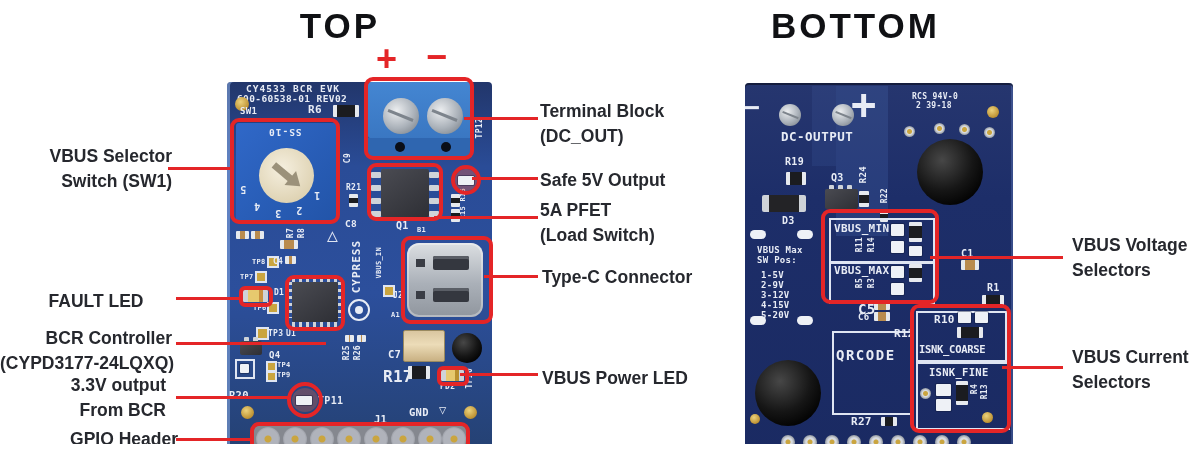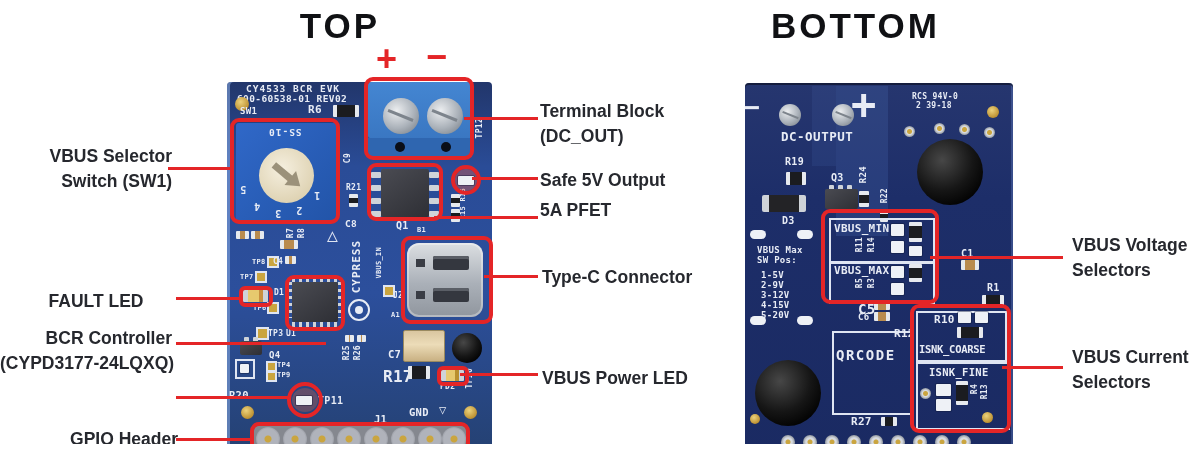--- a/index.html
+++ b/index.html
@@ -342,33 +342,38 @@
     <div>VBUS Selector</div>
     <div>Switch (SW1)</div>
   </div>
   <div class="lbl r" style="left:20px;top:289px;width:152px;text-align:center;">
     <div>FAULT LED</div>
   </div>
   <div class="lbl r" style="left:0px;top:326px;width:172px;">
     <div>BCR Controller</div>
     <div>(CYPD3177-24LQXQ)</div>
   </div>
+  <div class="lbl r" style="left:14px;top:373px;width:152px;">
+    <div>3.3V output</div>
+    <div>From BCR</div>
+  </div>
   <div class="lbl r" style="left:26px;top:427px;width:152px;">
     <div>GPIO Header</div>
   </div>
 
   <div class="lbl" style="left:540px;top:99px;">
     <div>Terminal Block</div>
     <div>(DC_OUT)</div>
   </div>
   <div class="lbl" style="left:540px;top:168px;">
     <div>Safe 5V Output</div>
   </div>
   <div class="lbl" style="left:540px;top:198px;">
     <div>5A PFET</div>
+    <div>(Load Switch)</div>
   </div>
   <div class="lbl" style="left:542px;top:265px;">
     <div>Type-C Connector</div>
   </div>
   <div class="lbl" style="left:542px;top:366px;">
     <div>VBUS Power LED</div>
   </div>
 
   <div class="lbl" style="left:1072px;top:233px;">
     <div>VBUS Voltage</div>

